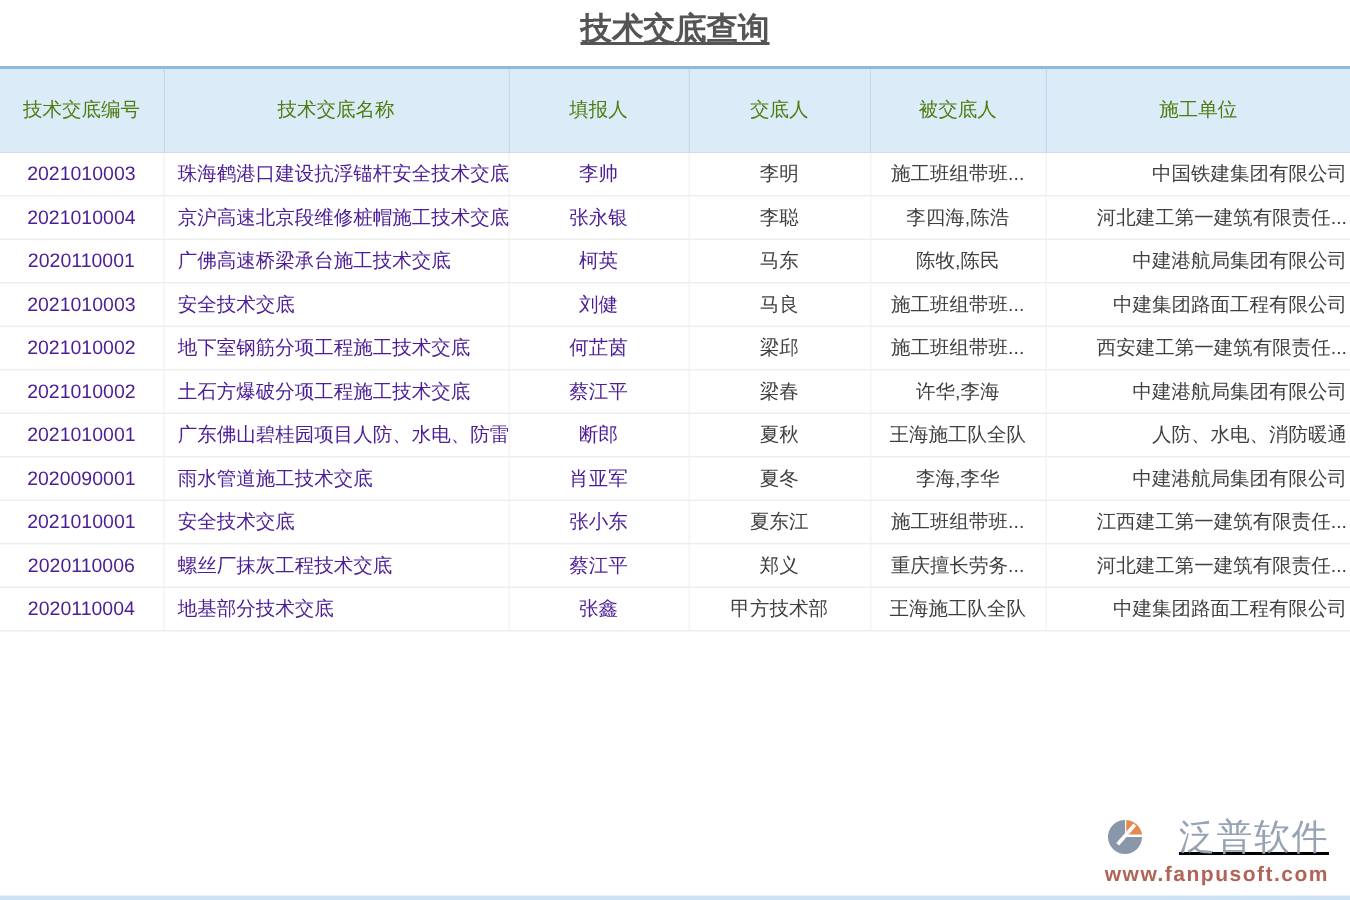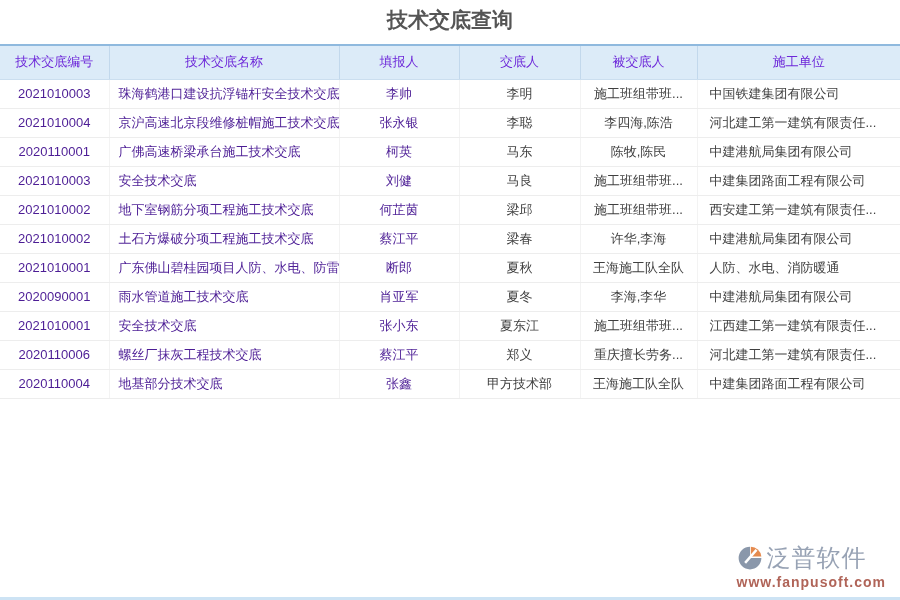--- a/index.html
+++ b/index.html
@@ -10,71 +10,73 @@
     overflow: hidden;
     position: relative;
   }
   .page-title {
     height: 44px;
     line-height: 40px;
     text-align: center;
     font-size: 21px;
     font-weight: bold;
     color: #555555;
+    text-decoration: underline;
   }
   table.query-table {
     width: 900px;
     border-collapse: collapse;
     table-layout: fixed;
     border-top: 2px solid #8fb9de;
   }
   table.query-table col.c1 { width: 109px; }
   table.query-table col.c2 { width: 230px; }
   table.query-table col.c3 { width: 120px; }
   table.query-table col.c4 { width: 121px; }
   table.query-table col.c5 { width: 117px; }
   table.query-table col.c6 { width: 203px; }
   thead th {
-    height: 34px;
+    height: 56px;
     background: #dcebf8;
-    color: #6d28d9;
+    color: #4d7c0f;
     font-size: 13px;
     font-weight: normal;
     text-align: center;
     border-right: 1px solid #c2d8ec;
     border-bottom: 1px solid #cbdeef;
     white-space: nowrap; overflow: hidden;
   }
   thead th:last-child { border-right: none; }
   tbody td {
     height: 29px;
     font-size: 13px;
     border-bottom: 1px solid #ededed;
     border-right: 1px solid #f3f3f3;
     white-space: nowrap;
     overflow: hidden;
     padding: 0 2px;
   }
   tbody td:last-child { border-right: none; }
   tbody td.col-0, tbody td.col-2, tbody td.col-3, tbody td.col-4 { text-align: center; }
   tbody td.col-1 { text-align: left; padding-left: 9px; }
-  tbody td.col-5 { text-align: left; padding-left: 12px; }
+  tbody td.col-5 { text-align: right; padding-left: 12px; }
   tbody td.col-0, tbody td.col-1, tbody td.col-2 { color: #4c1d95; }
   tbody td.col-3, tbody td.col-4, tbody td.col-5 { color: #3f3f3f; }
   .footer-brand {
     position: absolute;
     right: 14px;
     bottom: 10px;
     text-align: right;
   }
   .brand-line {
     display: flex;
     align-items: center;
-    justify-content: flex-start;
-    gap: 4px;
+    justify-content: space-between;
+    gap: 16px;
+    text-decoration: underline;
   }
   .brand-text {
     font-size: 24px;
     color: #97a2b4;
     letter-spacing: 1px;
   }
   .brand-url {
     font-size: 14px;
     font-weight: bold;
     color: #b06458;

